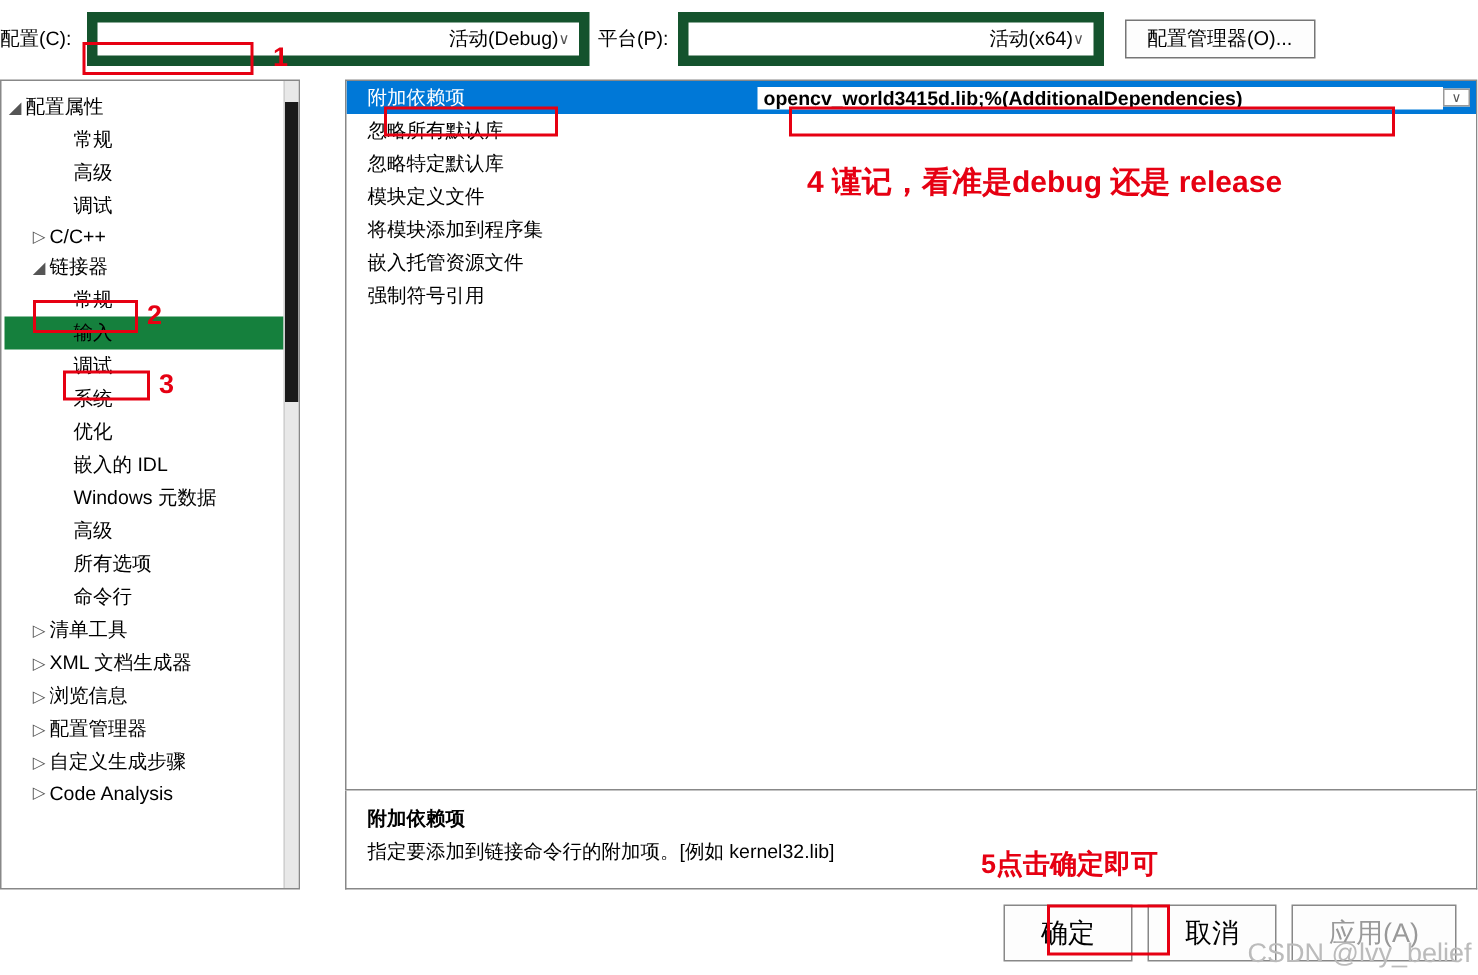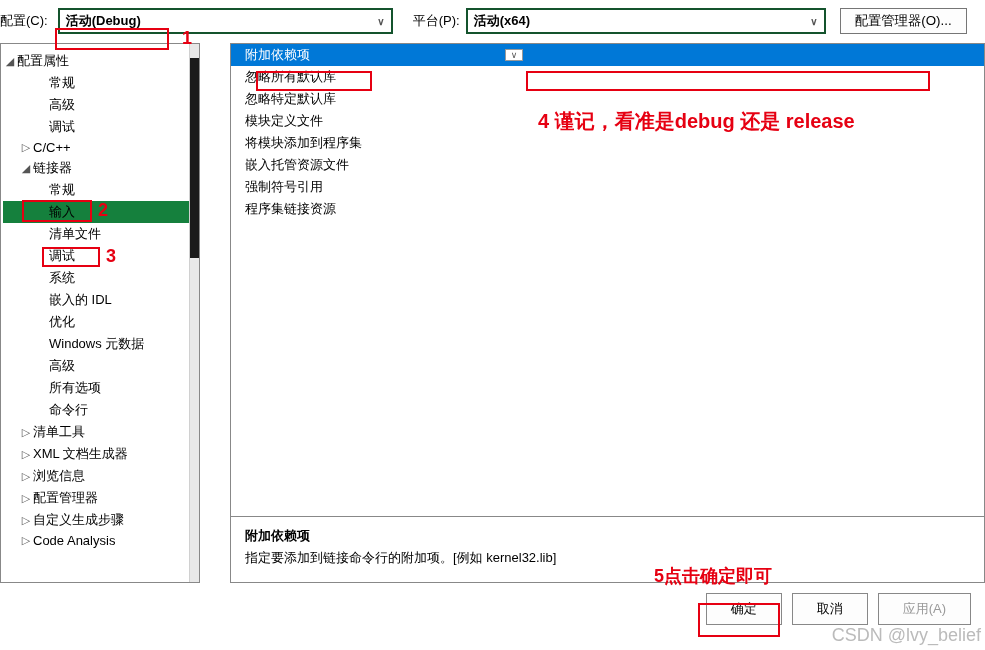--- a/index.html
+++ b/index.html
@@ -1,23 +1,23 @@
 <!DOCTYPE html>
 <html><head>
   <meta charset="utf-8">
   <style>
     * { box-sizing: border-box; margin: 0; padding: 0; }
     body { font-family: "Microsoft YaHei", "Segoe UI", sans-serif; font-size: 13px; background: #fff; width: 985px; height: 650px; overflow: hidden; position: relative; }
     
     .top-bar { display: flex; align-items: center; padding: 8px 0 8px 0; border-bottom: 1px solid transparent; gap: 6px; }
     .top-bar label { white-space: nowrap; }
-    .dropdown { border: 2px solid #14532d; background: #fff; padding: 2px 6px; display: flex; align-items: center; justify-content: space-between; cursor: pointer; font-weight: bold; }
+    .dropdown { border: 7px solid #14532d; background: #fff; padding: 2px 6px; display: flex; align-items: center; justify-content: flex-end; cursor: pointer; }
     .dropdown .chev { font-size: 10px; color: #555; }
     .config-dropdown { width: 335px; margin-left: 4px; position: relative; }
-    .platform-dropdown { width: 360px; }
+    .platform-dropdown { width: 284px; }
     .btn-config-mgr { border: 1px solid #767676; background: #fdfdfd; padding: 3px 14px; cursor: pointer; margin-left: 8px; }
     
     .main-area { display: flex; height: 540px; }
     .tree-panel { width: 200px; border: 1px solid #888; padding: 6px 2px; overflow-y: auto; background: #fff; position: relative; }
     .scroll-track { position: absolute; right: 0; top: 0; bottom: 0; width: 10px; background: #e8e8e8; border-left: 1px solid #d0d0d0; }
     .scroll-thumb { background: #1a1a1a; width: 100%; height: 200px; margin-top: 14px; }
     .tree-node { display: flex; align-items: center; padding: 2px 0; cursor: pointer; white-space: nowrap; }
     .tree-indent0 { padding-left: 0px; }
     .tree-indent1 { padding-left: 16px; }
     .tree-indent2 { padding-left: 32px; }
@@ -29,38 +29,38 @@
     .prop-row { display: flex; align-items: center; height: 22px; padding-left: 14px; }
     .prop-row.selected { background: #0078d7; color: #fff; }
     .prop-label { width: 260px; }
     .prop-value { flex: 1; padding-left: 4px; font-weight: bold; color: #000; }
     .prop-row.has-dd .prop-dd { width: 18px; border: 1px solid #999; text-align: center; font-size: 9px; margin-right: 4px; background: #fff; color: #555; cursor: pointer; }
     
     .desc-panel { border: 1px solid #888; border-top: none; padding: 10px 14px; background: #fff; min-height: 66px; }
     .desc-title { font-weight: bold; margin-bottom: 4px; }
     
     .bottom-bar { display: flex; justify-content: flex-end; gap: 10px; padding: 10px 14px 0 0; }
-    .btn { border: 1px solid #888; background: #fdfdfd; padding: 6px 24px; cursor: pointer; font-size: 13px; }
+    .btn { border: 1px solid #888; background: #fdfdfd; padding: 6px 24px; cursor: pointer; font-size: 18px; }
     .btn.disabled { color: #999; cursor: default; }
     
     .annotation { position: absolute; color: #e60012; font-weight: bold; font-size: 18px; pointer-events: none; z-index: 100; font-family: "Microsoft YaHei", sans-serif; }
     .red-box { position: absolute; border: 2px solid #e60012; pointer-events: none; z-index: 99; }
     
     .watermark { position: absolute; right: 4px; bottom: 4px; color: #bbb; font-size: 18px; }
   </style>
 </head>
 <body>
 
 <div class="top-bar">
   <label>配置(C):</label>
   <div class="dropdown config-dropdown">
     <span>活动(Debug)</span>
     <span class="chev">∨</span>
   </div>
-  <label style="margin-left:14px">平台(P):</label>
+  <label style="margin-left:0">平台(P):</label>
   <div class="dropdown platform-dropdown">
     <span>活动(x64)</span>
     <span class="chev">∨</span>
   </div>
   <button class="btn-config-mgr">配置管理器(O)...</button>
 </div>
 
 <div class="main-area">
   <div class="tree-panel">
     <div class="tree-node tree-indent0">
@@ -91,37 +91,33 @@
         <div class="tree-node tree-indent2">
           <span class="tree-arrow"></span>
           <span>常规</span>
         </div>
         <div class="tree-node tree-indent2 selected">
           <span class="tree-arrow"></span>
           <span>输入</span>
         </div>
         <div class="tree-node tree-indent2">
           <span class="tree-arrow"></span>
-          <span>清单文件</span>
-        </div>
-        <div class="tree-node tree-indent2">
-          <span class="tree-arrow"></span>
           <span>调试</span>
         </div>
         <div class="tree-node tree-indent2">
           <span class="tree-arrow"></span>
           <span>系统</span>
         </div>
         <div class="tree-node tree-indent2">
           <span class="tree-arrow"></span>
+          <span>优化</span>
+        </div>
+        <div class="tree-node tree-indent2">
+          <span class="tree-arrow"></span>
           <span>嵌入的 IDL</span>
-        </div>
-        <div class="tree-node tree-indent2">
-          <span class="tree-arrow"></span>
-          <span>优化</span>
         </div>
         <div class="tree-node tree-indent2">
           <span class="tree-arrow"></span>
           <span>Windows 元数据</span>
         </div>
         <div class="tree-node tree-indent2">
           <span class="tree-arrow"></span>
           <span>高级</span>
         </div>
         <div class="tree-node tree-indent2">
@@ -159,20 +155,21 @@
       </div>
     <div class="scroll-track">
       <div class="scroll-thumb"></div>
     </div>
   </div>
 
   <div class="right-panel">
     <div class="prop-list">
         <div class="prop-row selected has-dd">
           <span class="prop-label" style="color: rgb(255, 255, 255);">附加依赖项</span>
+          <span class="prop-value" style="color: rgb(0, 0, 0); background: rgb(255, 255, 255);">opencv_world3415d.lib;%(AdditionalDependencies)</span>
           <span class="prop-dd">∨</span>
         </div>
         <div class="prop-row">
           <span class="prop-label">忽略所有默认库</span>
           <span class="prop-value"></span>
         </div>
         <div class="prop-row">
           <span class="prop-label">忽略特定默认库</span>
           <span class="prop-value"></span>
         </div>
@@ -183,24 +180,20 @@
         <div class="prop-row">
           <span class="prop-label">将模块添加到程序集</span>
           <span class="prop-value"></span>
         </div>
         <div class="prop-row">
           <span class="prop-label">嵌入托管资源文件</span>
           <span class="prop-value"></span>
         </div>
         <div class="prop-row">
           <span class="prop-label">强制符号引用</span>
-          <span class="prop-value"></span>
-        </div>
-        <div class="prop-row">
-          <span class="prop-label">程序集链接资源</span>
           <span class="prop-value"></span>
         </div>
       </div>
     <div class="desc-panel">
       <div class="desc-title">附加依赖项</div>
       <div>指定要添加到链接命令行的附加项。[例如 kernel32.lib]</div>
     </div>
   </div>
 </div>
 

